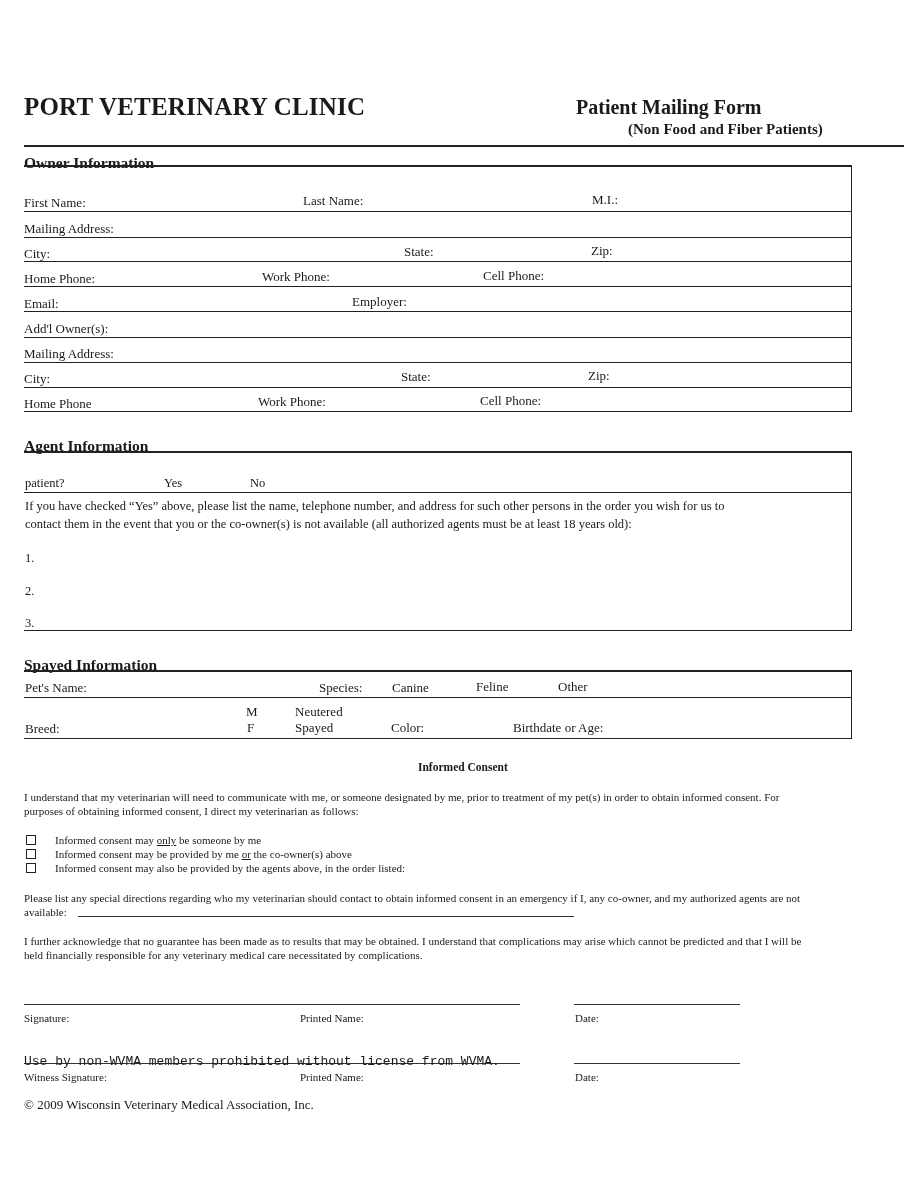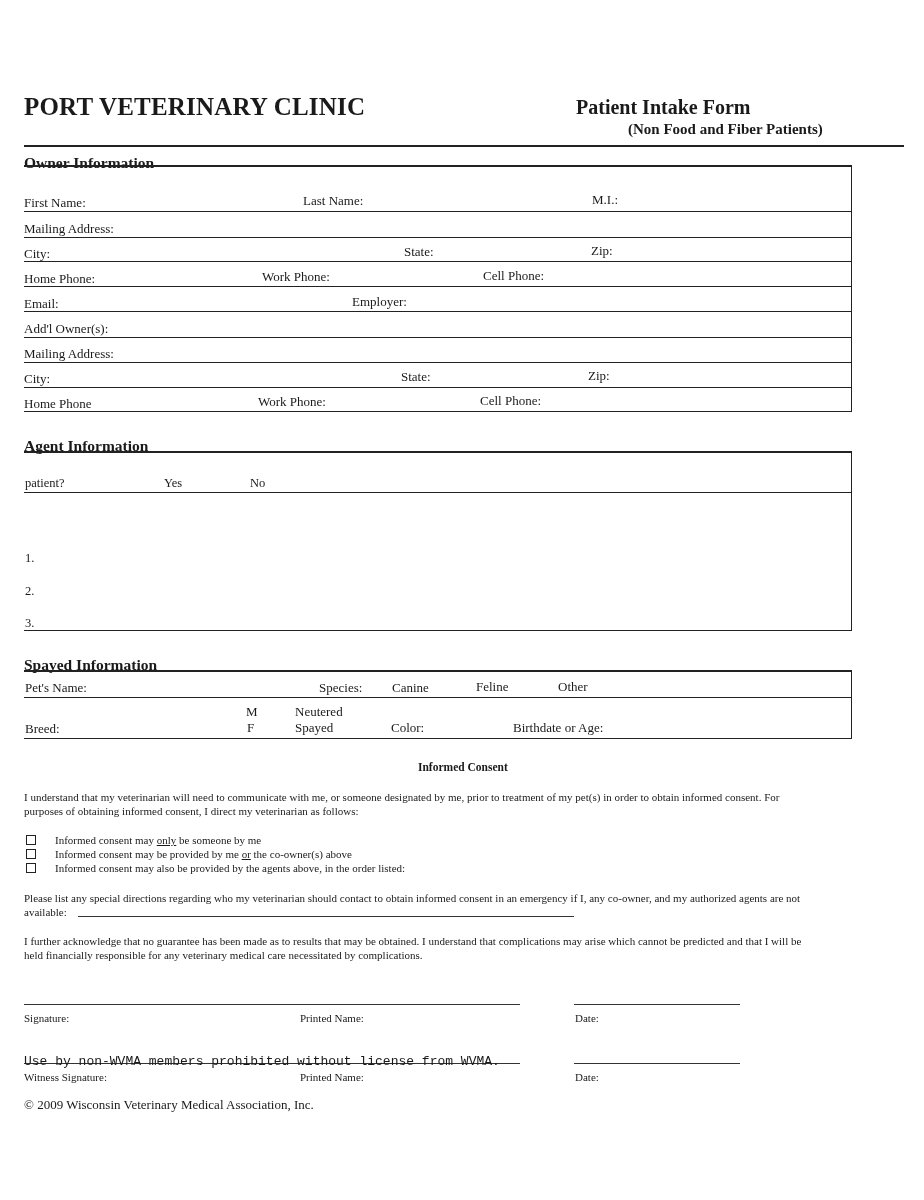--- a/index.html
+++ b/index.html
@@ -19,21 +19,21 @@
   .txt { position: absolute; font-size: 12.5px; line-height: 17px; }
   .small { font-size: 11px; line-height: 14px; }
   .cb { display: inline-block; width: 8px; height: 8px; border: 1px solid #222; margin-right: 19px; vertical-align: -1px; }
   .u { text-decoration: underline; }
   .sigline { position: absolute; height: 0; border-top: 1.5px solid #333; }
 </style>
 </head>
 <body>
 
 <div class="abs clinic">PORT VETERINARY CLINIC</div>
-<div class="abs form-title">Patient Intake Form</div>
+<div class="abs form-title">Patient Mailing Form</div>
 <div class="abs form-sub">(Non Food and Fiber Patients)</div>
 <div class="rule" style="left:24px; width:880px; top:145px;"></div>
 
 <div class="abs section-title" style="left:24px; top:154px;">Owner Information</div>
 <div class="box" style="left:24px; top:165px; width:828px; height:247px; border-left:none;">
   <div class="row-line" style="top:44px;"></div>
   <div class="row-line" style="top:70px;"></div>
   <div class="row-line" style="top:94px;"></div>
   <div class="row-line" style="top:119px;"></div>
   <div class="row-line" style="top:144px;"></div>
@@ -71,20 +71,22 @@
   <div class="lbl" style="left:456px; top:226px;">Cell Phone:</div>
 </div>
 <div class="rule" style="left:24px; width:828px; top:165px; border-top-width:2px;"></div>
 
 <div class="abs section-title" style="left:24px; top:437px;">Agent Information</div>
 <div class="box" style="left:24px; top:451px; width:828px; height:180px; border-left:none;">
   <div class="row-line" style="top:39px;"></div>
   <div class="txt" style="left:1px; top:22px;">patient?</div>
   <div class="txt" style="left:140px; top:22px;">Yes</div>
   <div class="txt" style="left:226px; top:22px;">No</div>
+  <div class="txt" style="left:1px; top:45px;">If you have checked “Yes” above, please list the name, telephone number, and address for such other persons in the order you wish for us to</div>
+  <div class="txt" style="left:1px; top:63px;">contact them in the event that you or the co-owner(s) is not available (all authorized agents must be at least 18 years old):</div>
   <div class="txt" style="left:1px; top:97px;">1.</div>
   <div class="txt" style="left:1px; top:130px;">2.</div>
   <div class="txt" style="left:1px; top:162px;">3.</div>
 </div>
 
 <div class="abs section-title" style="left:24px; top:656px;">Spayed Information</div>
 <div class="box" style="left:24px; top:670px; width:828px; height:69px; border-left:none;">
   <div class="row-line" style="top:25px;"></div>
   <div class="lbl" style="left:1px; top:8px;">Pet's Name:</div>
   <div class="lbl" style="left:295px; top:8px;">Species:</div>

